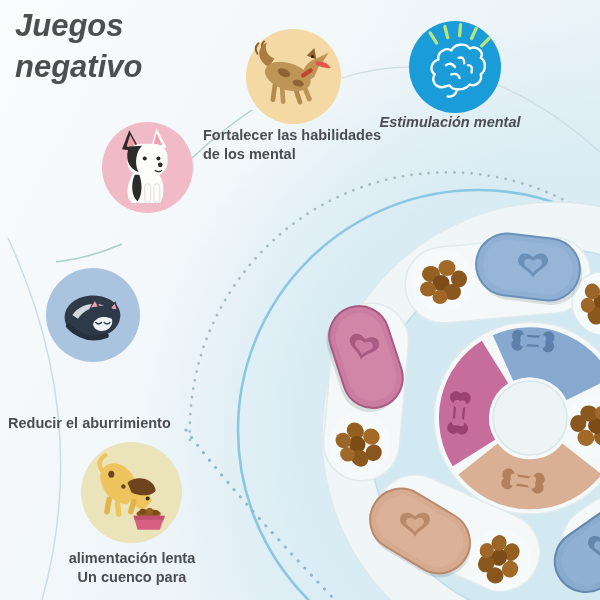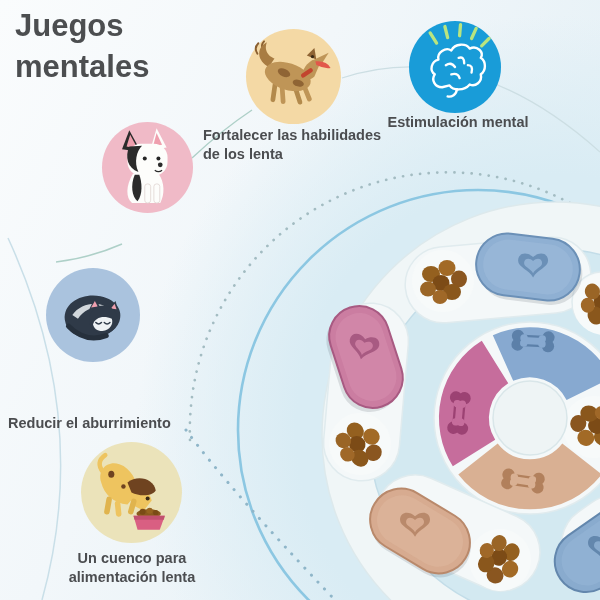--- a/index.html
+++ b/index.html
@@ -3,21 +3,21 @@
 <meta charset="utf-8">
 <style>
   html,body{margin:0;padding:0;background:#dfe7ec;}
   #stage{position:relative;width:600px;height:600px;overflow:hidden;
     font-family:"Liberation Sans",sans-serif;
     background:linear-gradient(118deg,#fafcfd 0%,#f2f7fa 38%,#e8f2f7 68%,#ddecf4 100%);}
   .layer{position:absolute;inset:0;width:600px;height:600px;}
   #photo-backdrop{background:radial-gradient(circle at 552px 430px,#d9ecf4 0px,#d9ecf4 255px,rgba(217,236,244,0) 415px);}
   #title{position:absolute;left:15px;top:6px;color:#4c4e50;font-weight:bold;
     font-size:31px;line-height:1.32;letter-spacing:0;}
-  #title span{display:block;}
+  #title span{display:block;font-style:italic;}
   .bubble{position:absolute;border-radius:50%;}
   .bubble svg{position:absolute;inset:0;width:100%;height:100%;}
   .flabel{position:absolute;color:#4b4d50;font-weight:bold;font-size:14.5px;line-height:1.34;}
   .flabel span{display:block;}
   .center{text-align:center;}
 </style>
 </head>
 <body>
 
 <div id="stage">
@@ -148,21 +148,21 @@
       <g fill="none" stroke="#ffffff" stroke-width="2.6" stroke-linecap="round" stroke-linejoin="round">
         <path d="M36,72 C28,72 24,64 28,58 C22,54 24,44 32,42 C30,34 40,28 46,32 C50,24 62,24 66,30 C74,26 82,34 78,40 C84,44 84,54 78,58 C80,66 72,72 66,69 C60,76 48,76 44,70 Z"></path>
         <path d="M40,48 Q46,44 50,50"></path>
         <path d="M54,40 Q60,38 60,46"></path>
         <path d="M46,58 Q53,56 55,62"></path>
         <path d="M64,48 Q70,48 68,56"></path>
         <path d="M52,74 C52,80 46,83 42,82"></path>
       </g>
     </svg>
   </div>
-  <div class="flabel center" style="left:378px;top:113px;width:160px;">
+  <div class="flabel center" style="left:370px;top:113px;width:160px;font-style:italic;">
     <span>Estimulación mental</span>
   </div>
 
   <div class="bubble" style="left:246px;top:29px;width:95px;height:95px;background:#f4d9a5;">
     <svg viewBox="0 0 100 100">
       <g stroke="#8a5f30" stroke-width="2" fill="none" stroke-linecap="round">
         <path d="M12,26 Q8,20 13,15"></path>
         <path d="M18,22 Q15,17 19,13"></path>
       </g>
       <path d="M24,40 C12,34 10,20 22,14 C18,24 26,30 30,31 Z" fill="#a87c42"></path>
@@ -176,21 +176,21 @@
       <path d="M58,50 C60,42 64,36 70,33 L78,36 L72,50 C68,54 62,54 58,50 Z" fill="#bf9557"></path>
       <path d="M64,28 L72,20 L74,32 Z" fill="#8f6434"></path>
       <path d="M68,34 L87,25 L80,36 Z" fill="#bf9557"></path>
       <path d="M73,34 Q85,33 89,41 Q82,42 74,38 Z" fill="#e2574a"></path>
       <rect x="57" y="44" width="14" height="4.5" rx="2" transform="rotate(-35 64 46)" fill="#c2452e"></rect>
       <circle cx="70" cy="29" r="1.7" fill="#3a2a16"></circle>
     </svg>
   </div>
   <div class="flabel" style="left:203px;top:126px;width:210px;">
     <span>Fortalecer las habilidades</span>
-    <span>de los lenta</span>
+    <span>de los mental</span>
   </div>
 
   <div class="bubble" style="left:102px;top:122px;width:91px;height:91px;background:#f0bac7;">
     <svg viewBox="0 0 100 100">
       <path d="M30,9 L43,33 L22,30 Z" fill="#2b2b2b"></path>
       <path d="M31,14 L39,29 L27,27 Z" fill="#ef9fae"></path>
       <path d="M60,7 L53,31 L71,28 Z" fill="#fdfdfb"></path>
       <path d="M60,12 L56,27 L66,25 Z" fill="#ef9fae"></path>
       <rect x="28" y="24" width="44" height="35" rx="15" fill="#fdfdfb"></rect>
       <path d="M30,27 C25,38 28,51 40,55 C35,44 38,32 44,26 Z" fill="#2b2b2b"></path>
@@ -239,22 +239,22 @@
       <rect x="48" y="56" width="5.5" height="16" rx="2.7" fill="#e0b44e" transform="rotate(16 51 64)"></rect>
       <ellipse cx="67" cy="71" rx="12" ry="4.5" fill="#8a5a1e"></ellipse>
       <circle cx="61" cy="69" r="3" fill="#7a4b15"></circle>
       <circle cx="68" cy="68" r="3" fill="#96631f"></circle>
       <circle cx="74" cy="70" r="2.6" fill="#7a4b15"></circle>
       <path d="M52,73 L83,73 L78,87 L56,87 Z" fill="#d95f82"></path>
       <path d="M52,73 L83,73 L82,77 L53,77 Z" fill="#c2506f"></path>
     </svg>
   </div>
   <div class="flabel center" style="left:51px;top:549px;width:162px;">
+    <span>alimentación lenta</span>
     <span>Un cuenco para</span>
-    <span>alimentación lenta</span>
   </div>
 
   <div id="title">
     <span>Juegos</span>
-    <span>mentales</span>
+    <span>negativo</span>
   </div>
 
 </div>
 
 </body></html>

